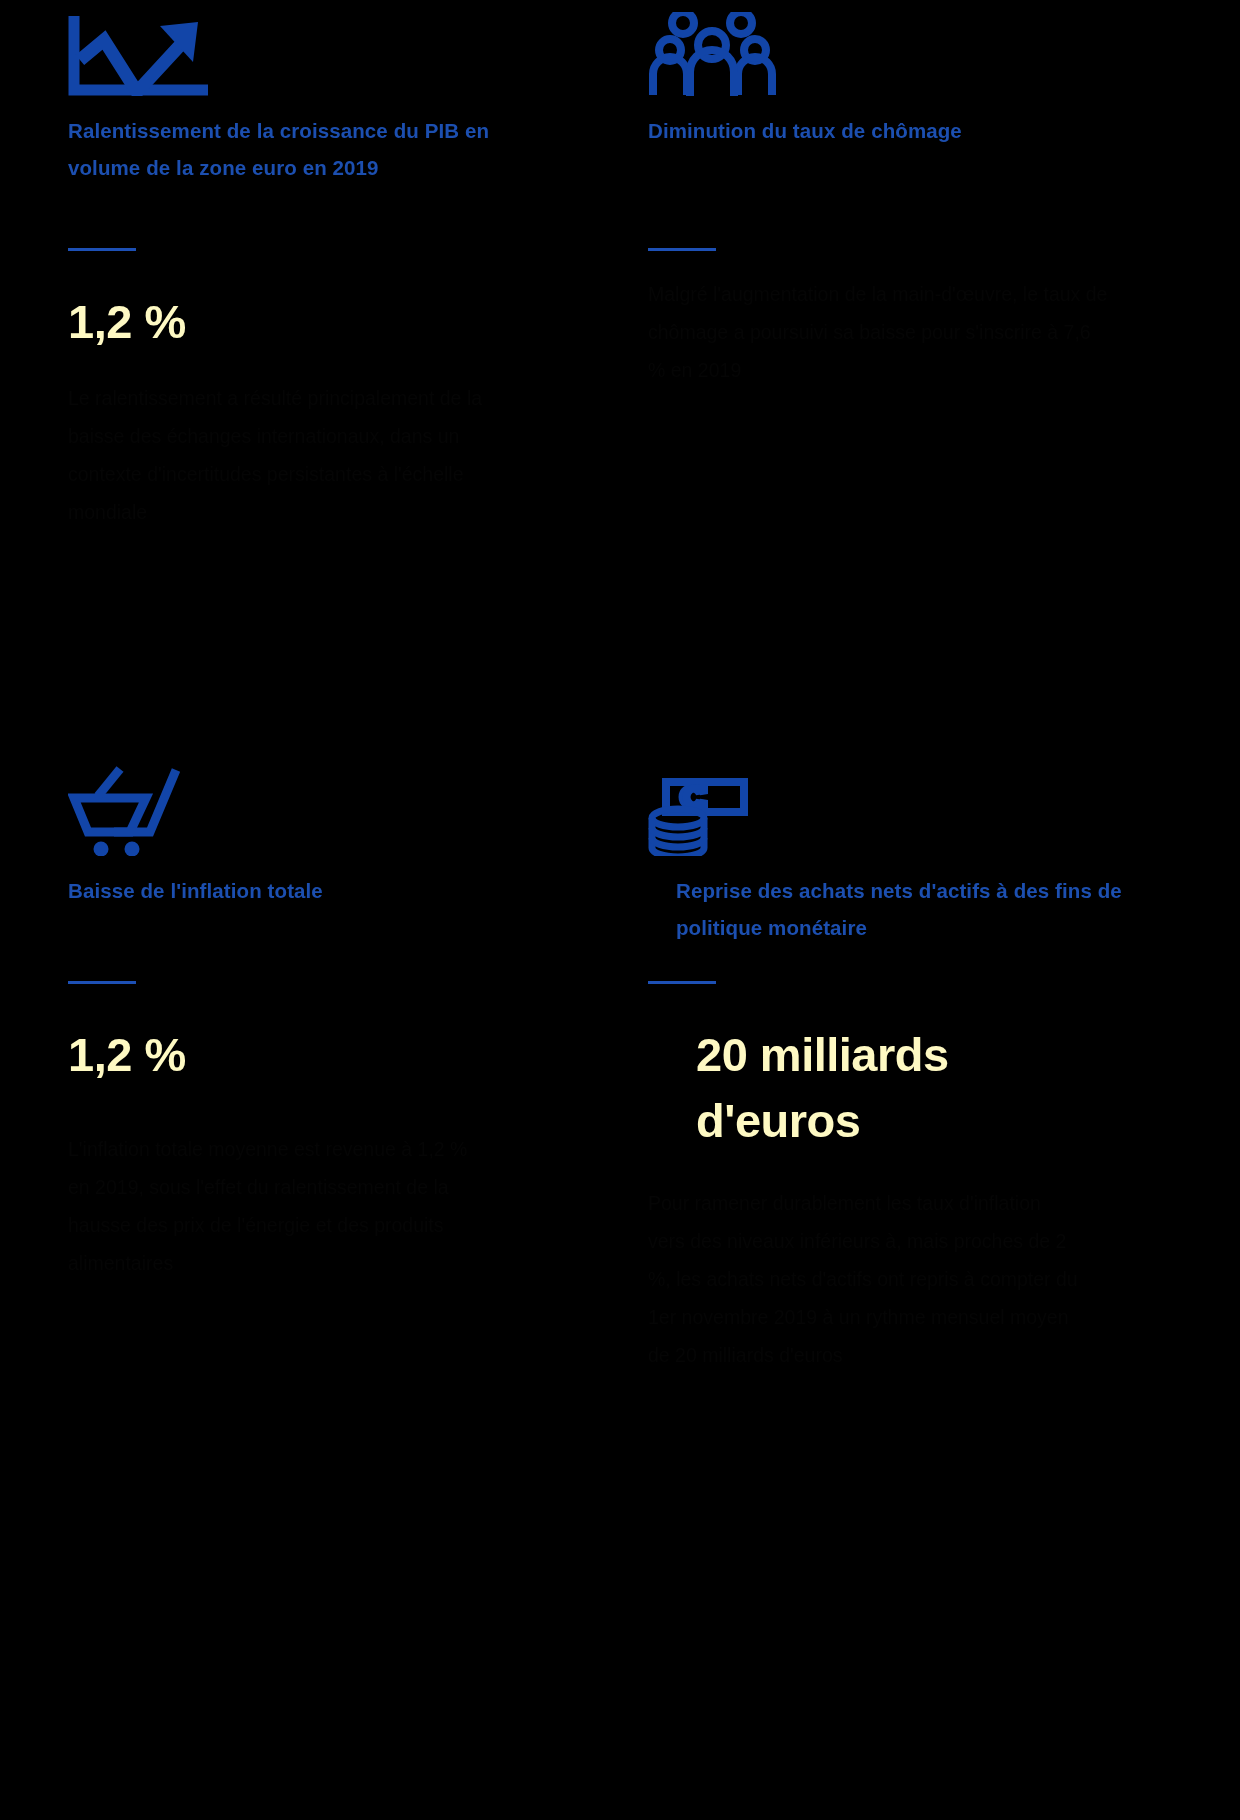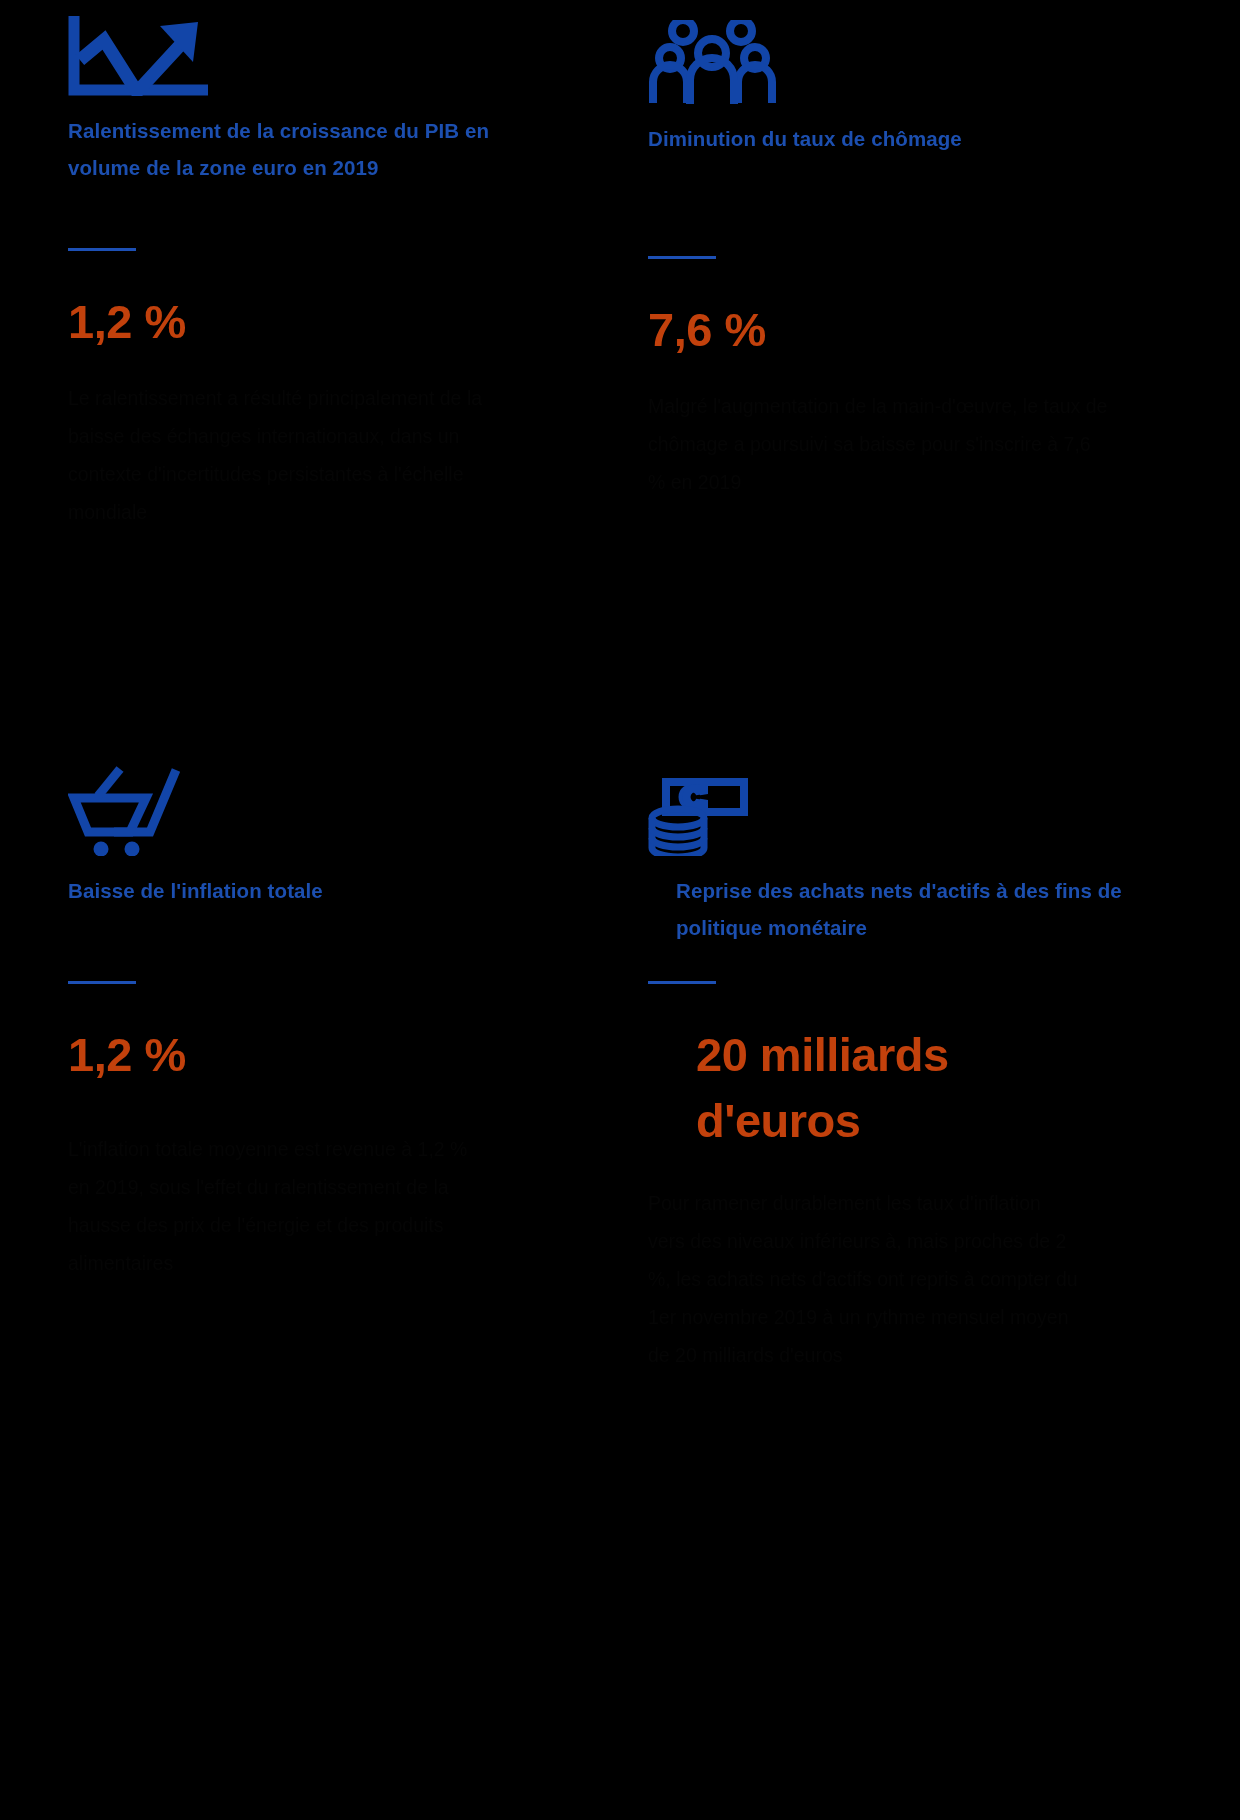--- a/index.html
+++ b/index.html
@@ -25,21 +25,21 @@
     grid-template-rows: 740px 1080px;
     column-gap: 40px;
     padding-left: 30px;
     box-sizing: border-box;
   }
   .card {
     position: relative;
     box-sizing: border-box;
   }
   .card.c1 { padding-left: 38px; padding-top: 0px; }
-  .card.c2 { padding-left: 8px;  padding-top: 8px; }
+  .card.c2 { padding-left: 8px;  padding-top: 0px; }
   .card.c3 { padding-left: 38px; padding-top: 20px; }
   .card.c4 { padding-left: 8px;  padding-top: 20px; }
 
   .icon-wrap {
     height: 96px;
     display: flex;
     align-items: flex-end;
   }
   .icon-wrap svg { display: block; }
 
@@ -60,21 +60,21 @@
     height: 3px;
     background: #1d50b5;
     margin-top: 0px;
   }
   .c1 .divider { margin-top: 62px; }
   .c2 .divider { margin-top: 99px; }
   .c3 .divider { margin-top: 72px; }
   .c4 .divider { margin-top: 35px; }
 
   .big-number {
-    color: #c2410c;
+    color: #fef9c3;
     font-weight: bold;
     font-size: 47px;
     line-height: 66px;
     letter-spacing: -0.5px;
     margin-top: 38px;
     max-width: 400px;
   }
   .c4 .big-number { max-width: 330px; margin-left: 48px; }
 
   .body-text {
@@ -117,21 +117,20 @@
           <circle cx="22" cy="38" r="11"></circle>
           <circle cx="107" cy="38" r="11"></circle>
           <path d="M5 83 L5 62 A17 17 0 0 1 39 62 L39 83"></path>
           <path d="M90 83 L90 62 A17 17 0 0 1 124 62 L124 83"></path>
           <path d="M42 84 L42 60 A22 22 0 0 1 86 60 L86 84"></path>
         </g>
       </svg>
     </div>
     <div class="card-title">Diminution du taux de chômage</div>
     <div class="divider"></div>
-    <div class="big-number">7,6 %</div>
     <div class="body-text">Malgré l'augmentation de la main-d'œuvre, le taux de chômage a poursuivi sa baisse pour s'inscrire à 7,6 % en 2019</div>
   </div>
 
   <div class="card c3">
     <div class="icon-wrap">
       <svg width="118" height="92" viewBox="0 0 118 92" aria-hidden="true">
         <g fill="none" stroke="#1245a8" stroke-width="9" stroke-linejoin="miter">
           <path d="M6 34 L78 34 L62 68 L20 68 Z"></path>
           <path d="M30 32 L52 5"></path>
           <path d="M46 68 L82 68 L108 6"></path>

